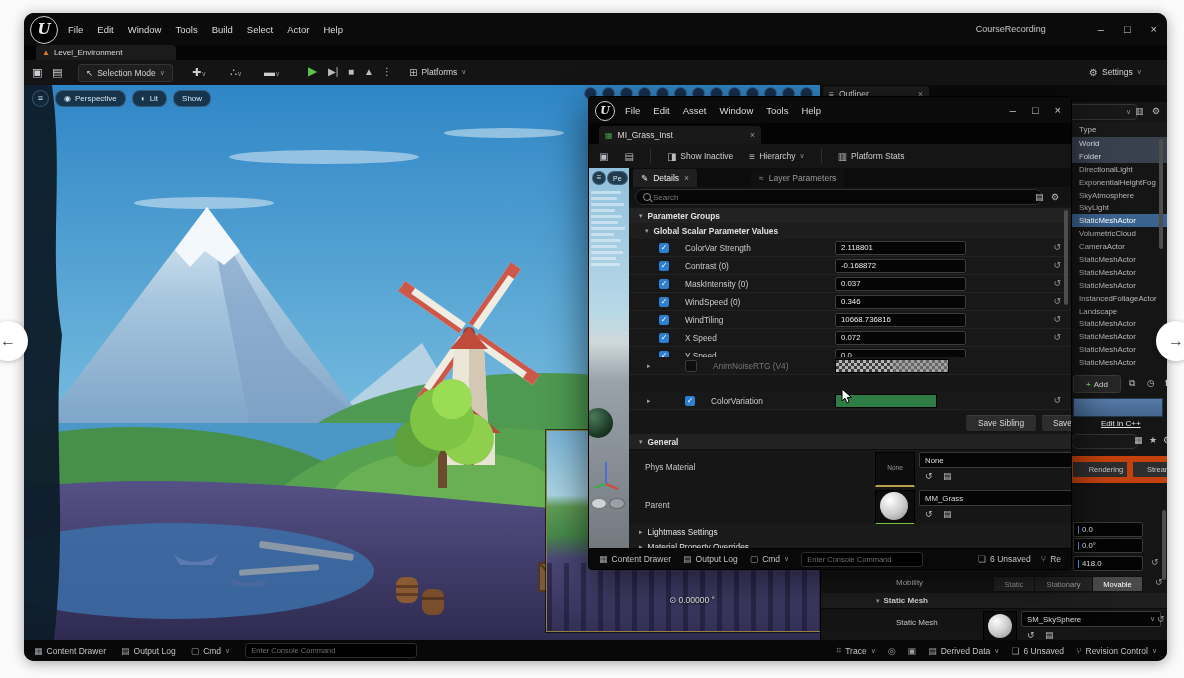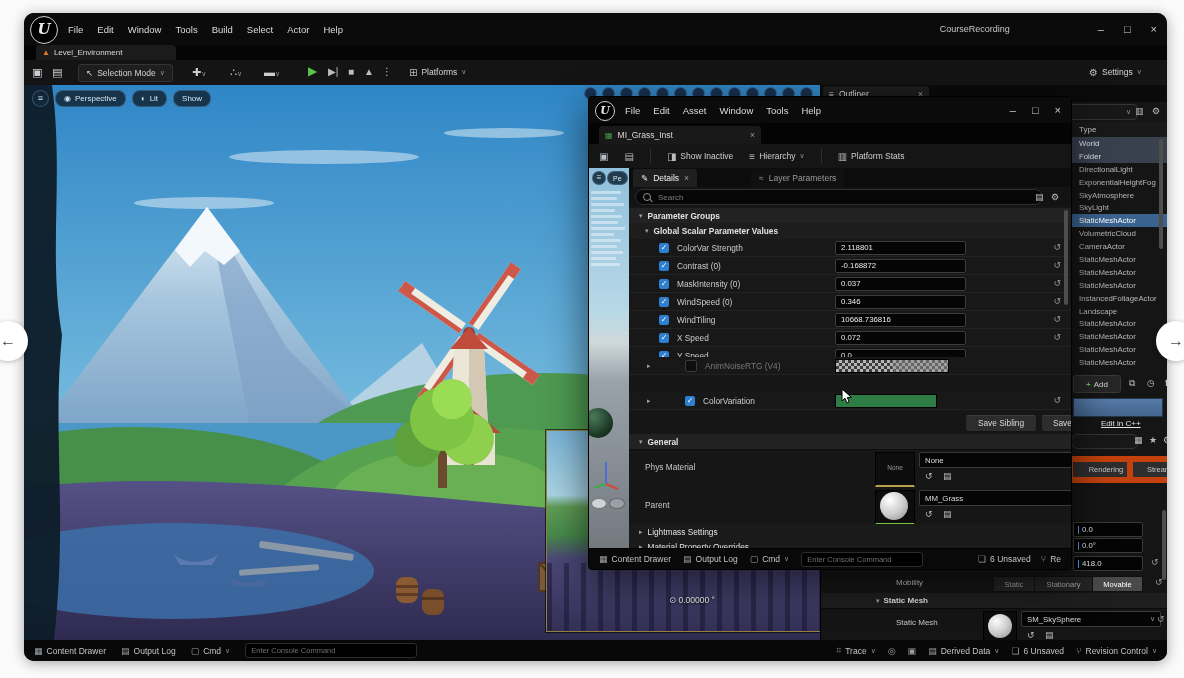--- a/index.html
+++ b/index.html
@@ -9,21 +9,21 @@
   
   .window{position:absolute;left:24px;top:13px;width:1143px;height:648px;background:#101010;
     border-radius:10px;overflow:hidden;box-shadow:0 2px 14px rgba(0,0,0,.35);}
   .titlebar{position:absolute;left:0;top:0;width:100%;height:32px;background:#0b0b0b;}
   .ue-logo{position:absolute;left:6px;top:3px;width:26px;height:26px;border:1.5px solid #cfcfcf;border-radius:50%;
     color:#e8e8e8;font-family:"DejaVu Serif",serif;font-style:italic;font-weight:bold;font-size:15px;
     text-align:center;line-height:24px;background:#000;z-index:3;}
   .menus{position:absolute;left:44px;top:0;height:32px;display:flex;gap:14px;align-items:center;}
   .menu-item{font-size:9.5px;color:#dcdcdc;cursor:default;}
   .title-right{position:absolute;right:10px;top:0;height:32px;display:flex;gap:20px;align-items:center;}
-  .rec-label{font-size:9px;color:#c8c8c8;margin-right:68px;}
+  .rec-label{font-size:9px;color:#c8c8c8;margin-right:32px;}
   .winbtn{color:#cfcfcf;font-size:11px;line-height:11px;cursor:default;}
   .tabrow{position:absolute;left:0;top:32px;width:100%;height:15px;background:#050505;}
   .lvl-tab{position:absolute;left:12px;top:0;height:15px;width:128px;background:#1b1b1b;border-radius:4px 4px 0 0;
     display:flex;align-items:center;gap:4px;padding:0 6px;font-size:8px;color:#d8d8d8;}
   .flame{color:#e8762c;font-size:8px;}
   .toolbar{position:absolute;left:0;top:47px;width:100%;height:25px;background:#141414;border-bottom:1px solid #000;}
   .tb-ico{position:absolute;top:6px;color:#c9ced3;font-size:11px;line-height:12px;}
   .pill-dd{position:absolute;top:4px;height:16px;background:#1e1e1e;border:1px solid #343434;border-radius:3px;
     display:flex;align-items:center;gap:4px;padding:0 7px;font-size:8.5px;color:#d5d5d5;}
   .chev{color:#8f8f8f;font-size:7px;}
@@ -111,35 +111,35 @@
   .prev-sphere{position:absolute;left:-6px;top:240px;width:30px;height:30px;border-radius:50%;
     background:radial-gradient(circle at 35% 30%,#4a7a58,#16301f 72%);}
   .mat-details{position:absolute;left:40px;top:71px;width:442px;height:380px;background:#161616;}
   .mat-tabs{position:absolute;left:0;top:0;width:100%;height:19px;background:#0c0c0c;}
   .mtab{position:absolute;top:1px;height:18px;display:flex;align-items:center;gap:5px;padding:0 8px;font-size:8.5px;
     border-radius:3px 3px 0 0;}
   .mtab.active{background:#1f1f1f;color:#f0f0f0;}
   .mtab.inactive{background:#101010;color:#9a9a9a;}
   .searchrow{position:absolute;left:0;top:19px;width:100%;height:19px;background:#131313;}
   .searchbox{position:absolute;left:6px;top:2px;width:392px;height:14px;background:#070707;border:1px solid #2f2f2f;
-    border-radius:8px;display:flex;align-items:center;gap:5px;padding:0 7px;}
+    border-radius:8px;display:flex;align-items:center;padding:0 7px;}
   .zoomico{width:6px;height:6px;border:1.2px solid #8f8f8f;border-radius:50%;position:relative;flex:none;}
   .zoomico::after{content:"";position:absolute;left:5px;top:6px;width:4px;height:1.2px;background:#8f8f8f;transform:rotate(45deg);}
   .searchbox input{background:transparent;border:none;outline:none;color:#bdbdbd;font-size:8px;width:100%;font-family:inherit;}
   .searchbox input::placeholder{color:#7d7d7d;}
   .sec-hd{position:absolute;left:0;width:100%;background:#222;border-bottom:1px solid #0d0d0d;display:flex;
     align-items:center;gap:5px;font-size:8.3px;font-weight:bold;color:#e2e2e2;}
   .caret{color:#9e9e9e;font-size:7px;margin-left:10px;}
   .params{position:absolute;left:0;top:70px;width:100%;}
   .sp-row,.vp-row{position:relative;height:17px;border-bottom:1px solid #232323;background:#181818;
     display:flex;align-items:center;}
   .chk{width:10px;height:10px;background:#2f7fd0;border-radius:2px;color:#fff;font-size:8px;line-height:10px;
     text-align:center;margin-left:30px;flex:none;}
   .chk.un{background:#0e0e0e;border:1px solid #3a3a3a;color:transparent;}
-  .sp-name{font-size:8.3px;color:#cccccc;margin-left:8px;width:150px;white-space:nowrap;overflow:hidden;}
+  .sp-name{font-size:8.3px;color:#cccccc;margin-left:16px;width:150px;white-space:nowrap;overflow:hidden;}
   .sp-name.dim{color:#787878;}
   .sp-val{position:absolute;left:206px;width:124px;height:12px;background:#050505;border:1px solid #3c3c3c;
     border-radius:2px;color:#ececec;font-size:7.8px;line-height:12px;padding-left:5px;}
   .sp-row .reset,.vp-row .reset{position:absolute;right:10px;}
   .exp{color:#9e9e9e;font-size:7px;margin-left:18px;width:8px;flex:none;}
   .swatch{position:absolute;left:206px;height:12px;border:1px solid #000;}
   .swatch-checker{width:112px;
     background-image:linear-gradient(90deg,transparent 50%,rgba(140,140,140,.5) 50%),
       repeating-conic-gradient(#b5b5b5 0 25%,#3c3c3c 0 50%);background-size:100% 100%,6px 6px;}
   .swatch-green{width:100px;background:#2e7d44;}

